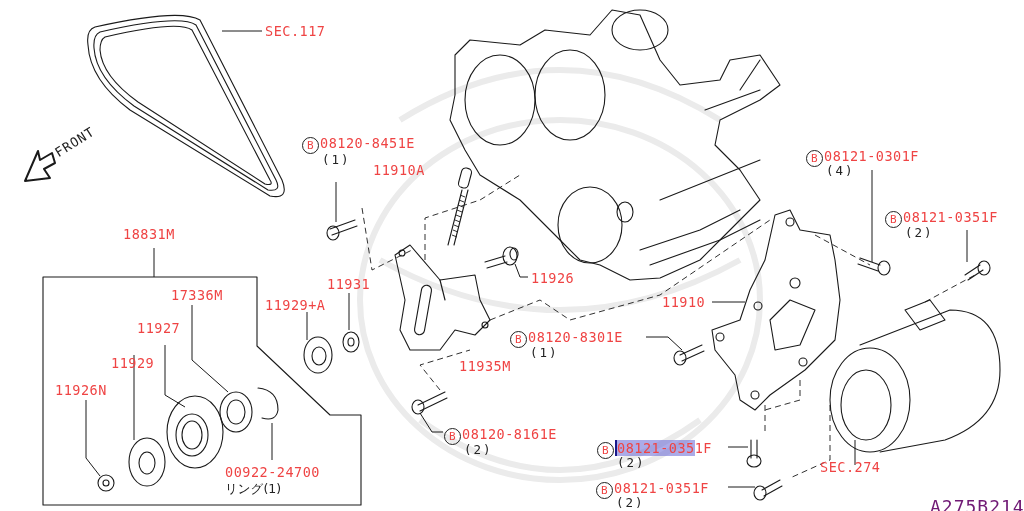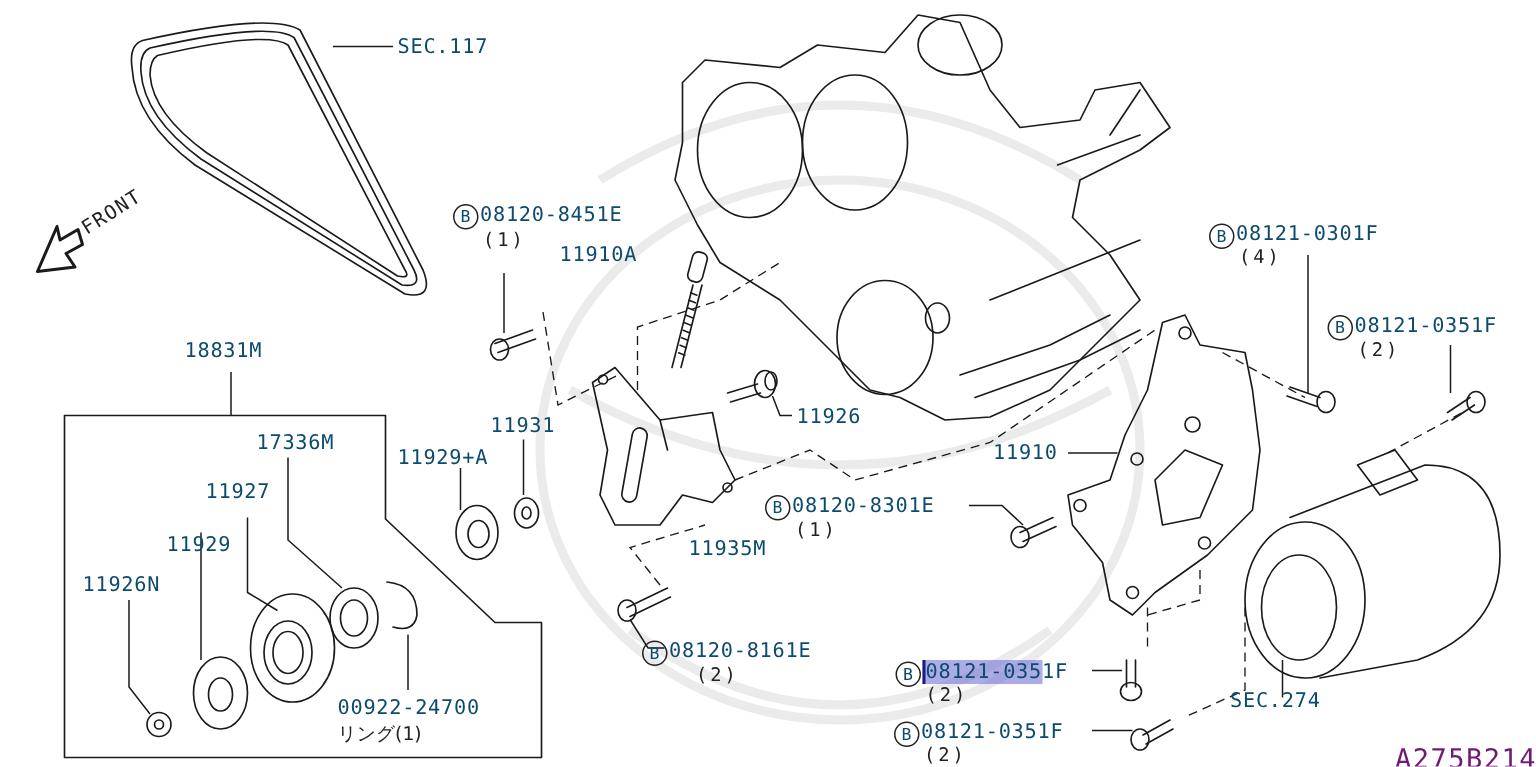--- a/index.html
+++ b/index.html
@@ -4,21 +4,21 @@
 <style>
   html, body { margin: 0; padding: 0; background: #ffffff; }
   body { width: 1024px; height: 511px; overflow: hidden; position: relative;
          font-family: "DejaVu Sans Mono", "Liberation Mono", monospace; }
   #diagram { position: absolute; left: 0; top: 0; width: 1024px; height: 511px; }
   .stroke { fill: none; stroke: #1a1a1a; stroke-width: 1.1; stroke-linejoin: round; stroke-linecap: round; }
   .thin { fill: none; stroke: #1a1a1a; stroke-width: 0.9; }
   .dash { fill: none; stroke: #1a1a1a; stroke-width: 0.9; stroke-dasharray: 6 4; }
   .lead { fill: none; stroke: #1a1a1a; stroke-width: 1; }
   .wm { fill: none; stroke: #ebebeb; stroke-width: 6; }
-  .label { position: absolute; font-size: 13.5px; color: #0c4a6e; letter-spacing: 0.5px; white-space: nowrap; line-height: 14px; }
+  .label { position: absolute; font-size: 13.5px; color: #ef4444; letter-spacing: 0.5px; white-space: nowrap; line-height: 14px; }
   .qty { position: absolute; font-size: 12.5px; color: #222; white-space: nowrap; line-height: 13px; letter-spacing: 2px; }
   .bcirc { display: inline-block; width: 15px; height: 15px; border: 1px solid #222; border-radius: 50%;
            text-align: center; line-height: 15px; font-size: 11px; margin-right: 1px; vertical-align: -1px; }
   .hl { background: rgba(102, 102, 214, 0.55); border-left: 2px solid #1a1a8a; text-align: center; }
   .ref { position: absolute; font-size: 18px; color: #701a75; letter-spacing: 1px; }
   .front { position: absolute; font-size: 13px; color: #222; transform: rotate(-32deg); transform-origin: left bottom; letter-spacing: 1px; }
 </style>
 </head>
 <body>
 
@@ -176,21 +176,21 @@
 
 <div class="label" style="left:373px;top:163px">11910A</div>
 <div class="label" style="left:327px;top:277px">11931</div>
 <div class="label" style="left:531px;top:271px">11926</div>
 <div class="label" style="left:265px;top:298px">11929+A</div>
 <div class="label" style="left:459px;top:359px">11935M</div>
 
 <div class="label" style="left:510px;top:330px"><span class="bcirc">B</span><span>08120-8301E</span></div>
 <div class="qty" style="left:530px;top:346px">(1)</div>
 
-<div class="label" style="left:428px;top:427px"><span class="bcirc">B</span><span>08120-8161E</span></div>
+<div class="label" style="left:444px;top:427px"><span class="bcirc">B</span><span>08120-8161E</span></div>
 <div class="qty" style="left:464px;top:443px">(2)</div>
 
 <div class="label" style="left:662px;top:295px">11910</div>
 
 <div class="label" style="left:806px;top:149px"><span class="bcirc">B</span><span>08121-0301F</span></div>
 <div class="qty" style="left:826px;top:164px">(4)</div>
 
 <div class="label" style="left:885px;top:210px"><span class="bcirc">B</span><span>08121-0351F</span></div>
 <div class="qty" style="left:905px;top:226px">(2)</div>
 

